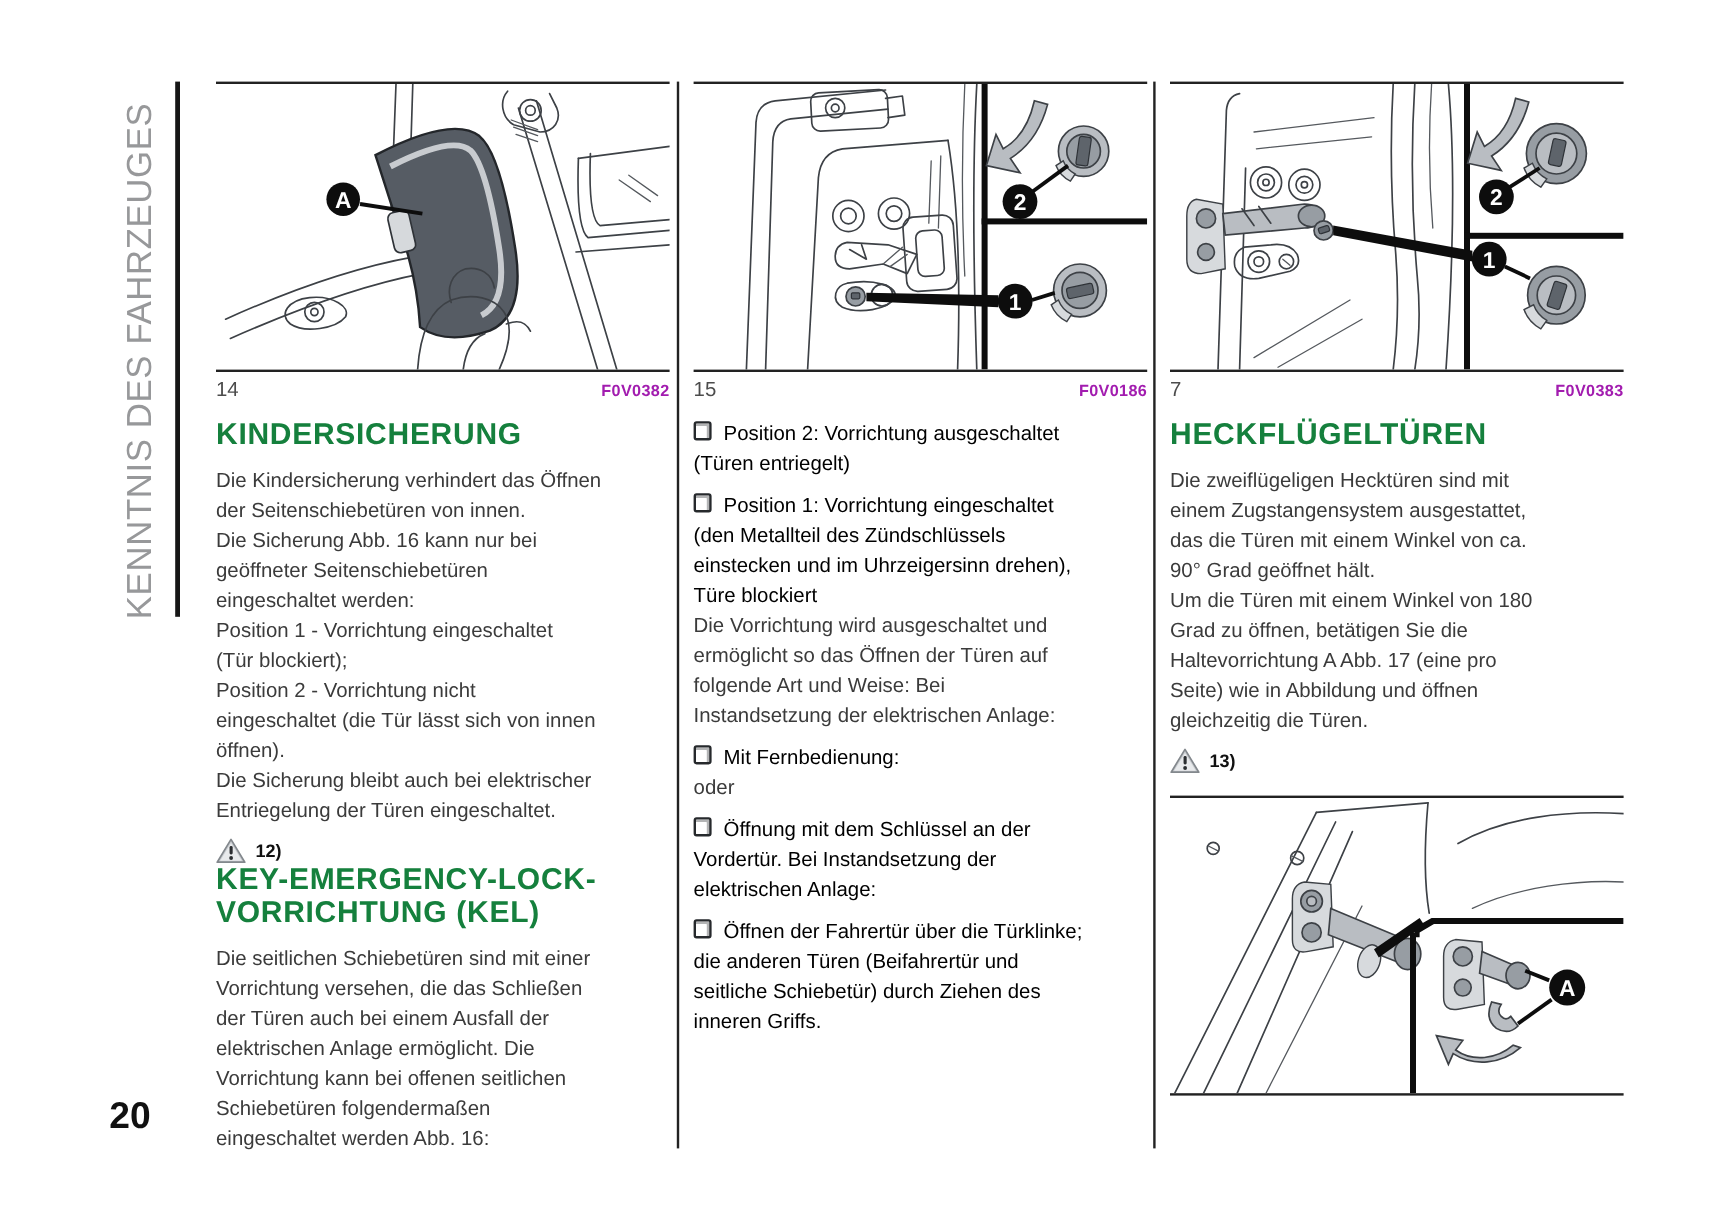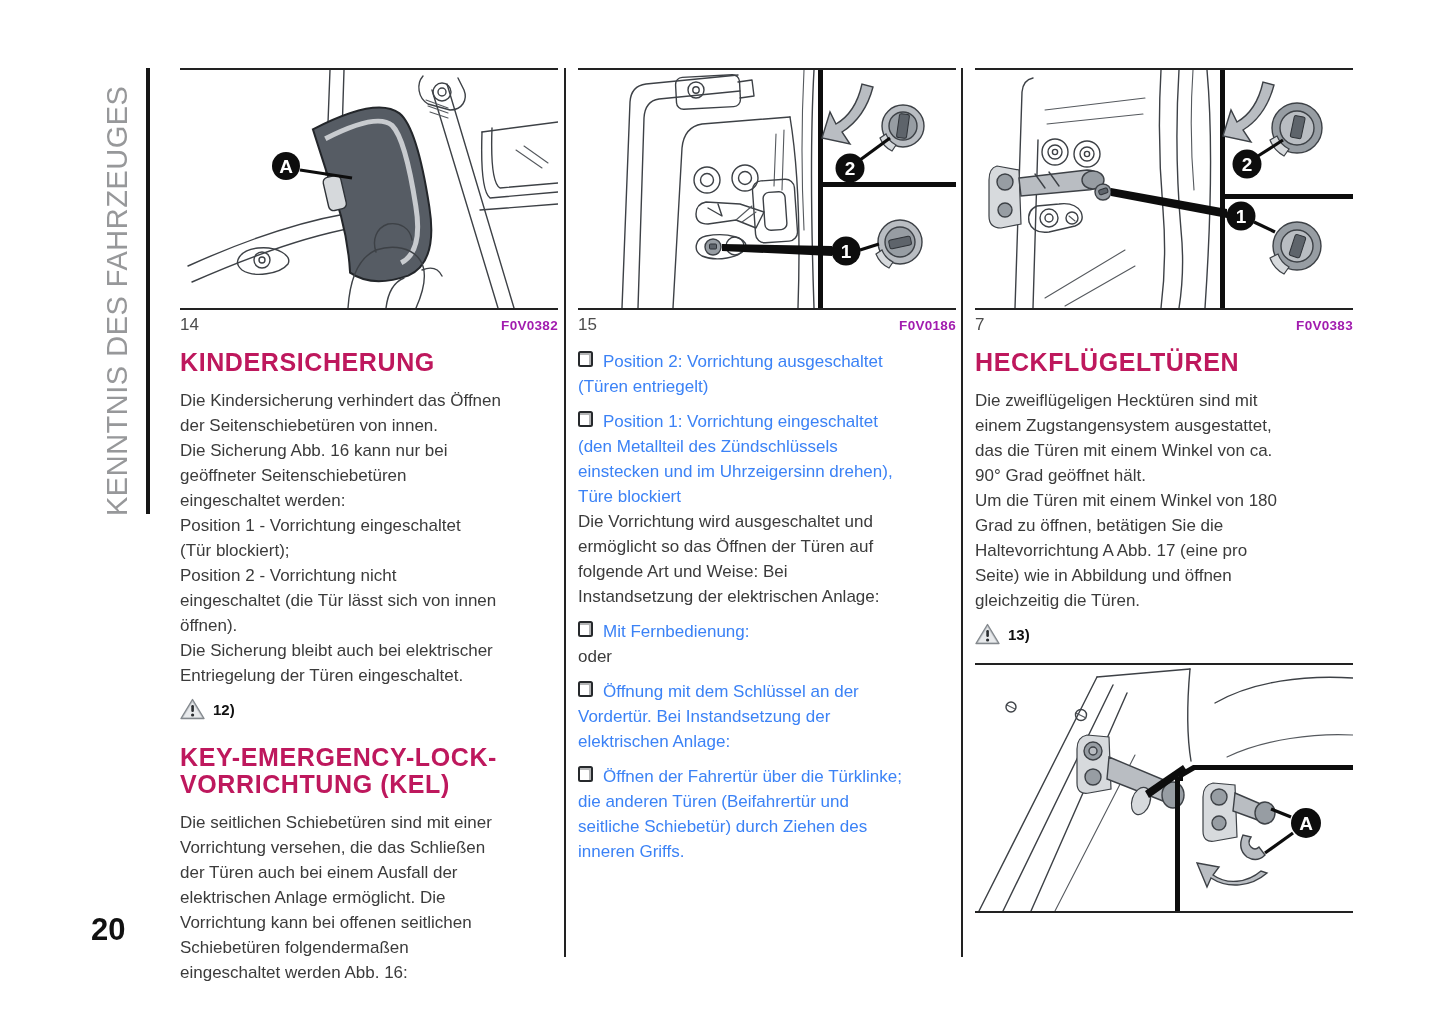--- a/index.html
+++ b/index.html
@@ -18,32 +18,32 @@
   .vsep{position:absolute;top:68px;width:2px;height:889px;background:#222;}
   #sep1{left:564px;} #sep2{left:961px;}
   
   .figure{border-top:2px solid #222;border-bottom:2px solid #222;}
   .figure svg{display:block;}
   .fig-labels{display:flex;justify-content:space-between;align-items:baseline;
     margin-top:5px;margin-bottom:14px;}
   .fig-num{font-size:17px;color:#4c4c4c;}
   .fig-code{font-size:13.5px;font-weight:bold;color:#a21caf;letter-spacing:.3px;}
   
-  h2{font-size:25px;line-height:27px;font-weight:bold;color:#be185d;margin:0 0 12px 0;
+  h2{font-size:25px;line-height:27px;font-weight:bold;color:#15803d;margin:0 0 12px 0;
      letter-spacing:.6px;white-space:pre-line;}
   .para{font-size:17px;line-height:25px;color:#3b3b3b;white-space:pre-line;margin:0;}
-  .check-item{font-size:17px;line-height:25px;color:#3b82f6;margin-top:10px;}
+  .check-item{font-size:17px;line-height:25px;color:#000000;margin-top:10px;}
   .check-item:first-child{margin-top:0;}
   .check-item .txt{white-space:pre-line;}
   .cb{display:inline-block;width:11px;height:12px;border:2.5px solid #26292c;
       border-radius:2.5px;margin-right:10px;position:relative;top:0px;
       box-shadow:inset -2px 2px 0 rgba(38,41,44,.35);}
   .warn-row{display:flex;align-items:center;gap:8px;margin-top:10px;}
   .warn-label{font-size:15px;font-weight:bold;color:#111;}
-  .h2-top{margin-top:24px;}
+  .h2-top{}
   
   .ln{fill:none;stroke:#3d4146;stroke-width:1.4;stroke-linecap:round;stroke-linejoin:round;}
   .thin{fill:none;stroke:#55595e;stroke-width:1.1;stroke-linecap:round;}
   .callout{fill:#0d0d0d;}
   .callout-txt{fill:#fff;font-family:"Liberation Sans",sans-serif;font-weight:bold;font-size:19px;}
   .leader{stroke:#0d0d0d;stroke-width:3.2;fill:none;}
   .bar{fill:#0d0d0d;}
   .metal{fill:#b9bdc2;stroke:#3d4146;stroke-width:1.4;}
   .metal-dk{fill:#979da3;stroke:#3d4146;stroke-width:1.4;}
   .metal-lt{fill:#d7dadd;stroke:#3d4146;stroke-width:1.2;}

